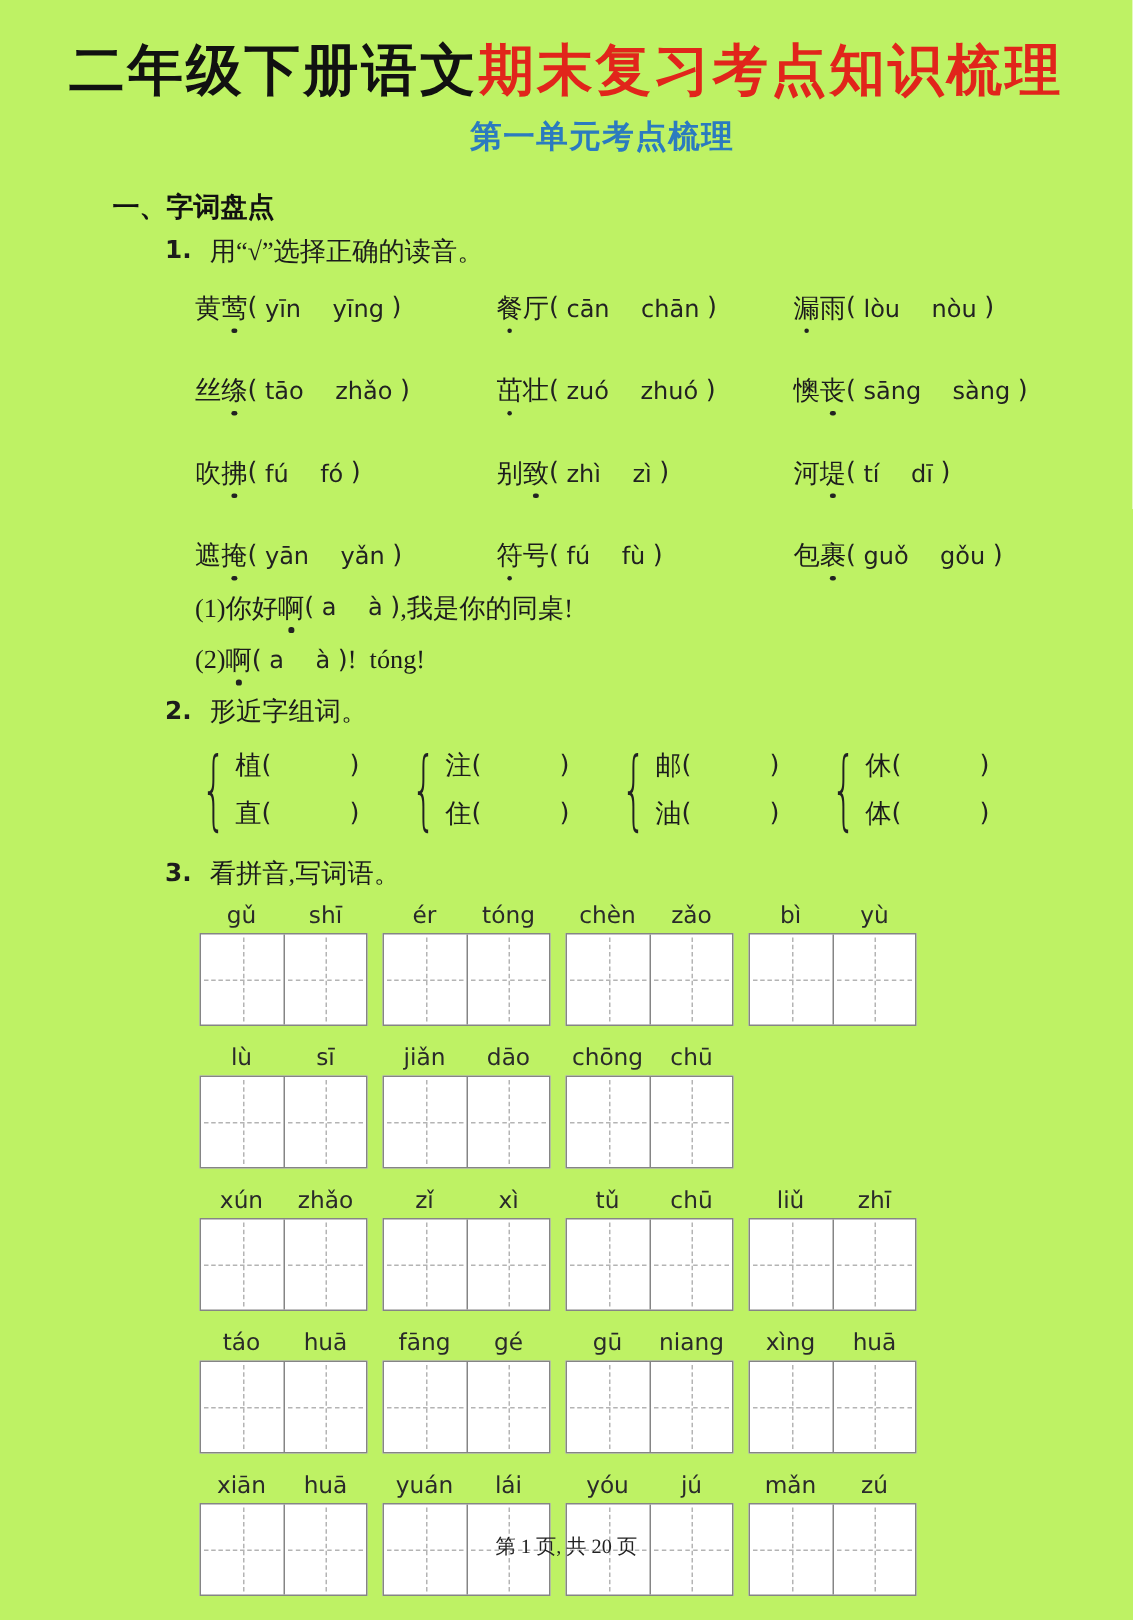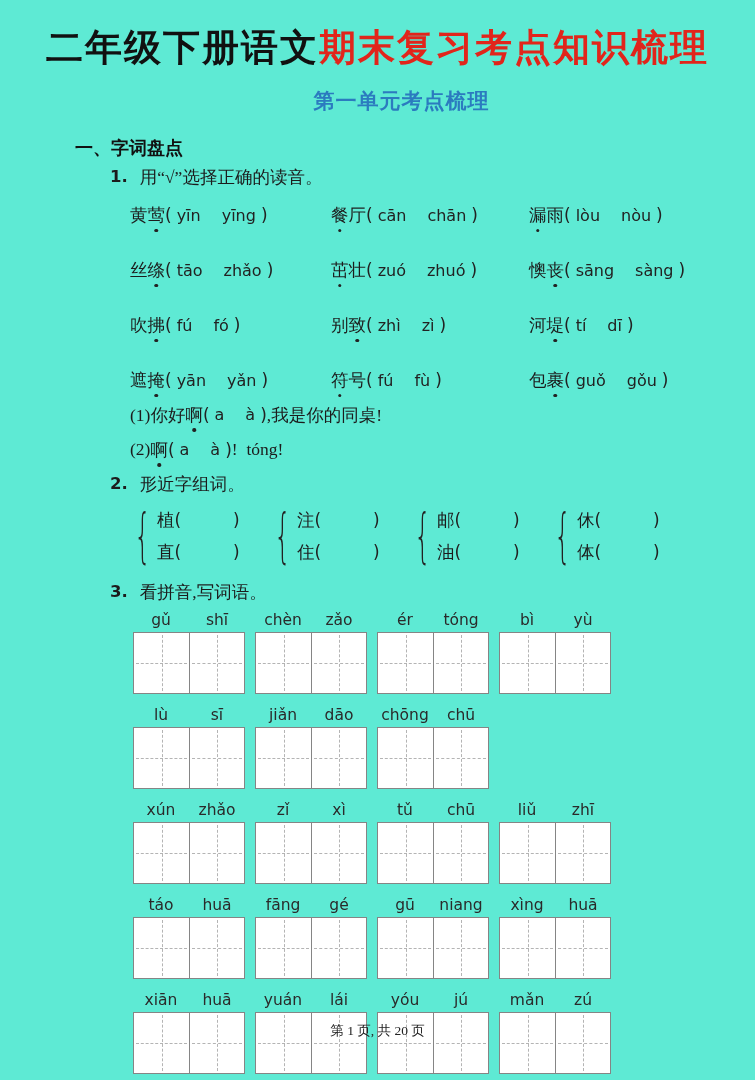--- a/index.html
+++ b/index.html
@@ -1,39 +1,39 @@
 <!DOCTYPE html>
 <html><head>
 <meta charset="utf-8">
 <style>
   * { margin:0; padding:0; box-sizing:border-box; }
   html,body { background:#ffffff; }
   .page {
     position:relative;
     width:755px; height:1080px;
     margin:0 auto;
-    background:#5eead4;
+    background:#bef264;
     color:#1c1c1c;
     font-family:"Liberation Serif", serif;
     padding-top:26px;
     overflow:hidden;
   }
   
   .title {
     text-align:center;
     font-size:37px;
     font-weight:900;
     letter-spacing:2px;
     line-height:44px;
     white-space:nowrap;
   }
   .title .t-black { color:#111111; }
   .title .t-red   { color:#e1251b; }
   .subtitle {
-    margin-top:18px;
+    margin-top:8px;
     text-align:center;
     font-size:21px;
     font-weight:700;
     letter-spacing:1px;
     line-height:26px;
     color:#2b7bbf;
     padding-left:48px;
   }
   
   .sec-heading {
@@ -340,40 +340,40 @@
             <span>gǔ</span>
             <span>shī</span>
           </div>
           <div class="py-boxes">
             <div class="py-cell"></div>
             <div class="py-cell"></div>
           </div>
         </div>
         <div class="py-group">
           <div class="py-labels">
+            <span>ér</span>
+            <span>tóng</span>
+          </div>
+          <div class="py-boxes">
+            <div class="py-cell"></div>
+            <div class="py-cell"></div>
+          </div>
+        </div>
+        <div class="py-group">
+          <div class="py-labels">
             <span>chèn</span>
             <span>zǎo</span>
           </div>
           <div class="py-boxes">
             <div class="py-cell"></div>
             <div class="py-cell"></div>
           </div>
         </div>
         <div class="py-group">
           <div class="py-labels">
-            <span>ér</span>
-            <span>tóng</span>
-          </div>
-          <div class="py-boxes">
-            <div class="py-cell"></div>
-            <div class="py-cell"></div>
-          </div>
-        </div>
-        <div class="py-group">
-          <div class="py-labels">
             <span>bì</span>
             <span>yù</span>
           </div>
           <div class="py-boxes">
             <div class="py-cell"></div>
             <div class="py-cell"></div>
           </div>
         </div>
       </div>
       <div class="py-row">

